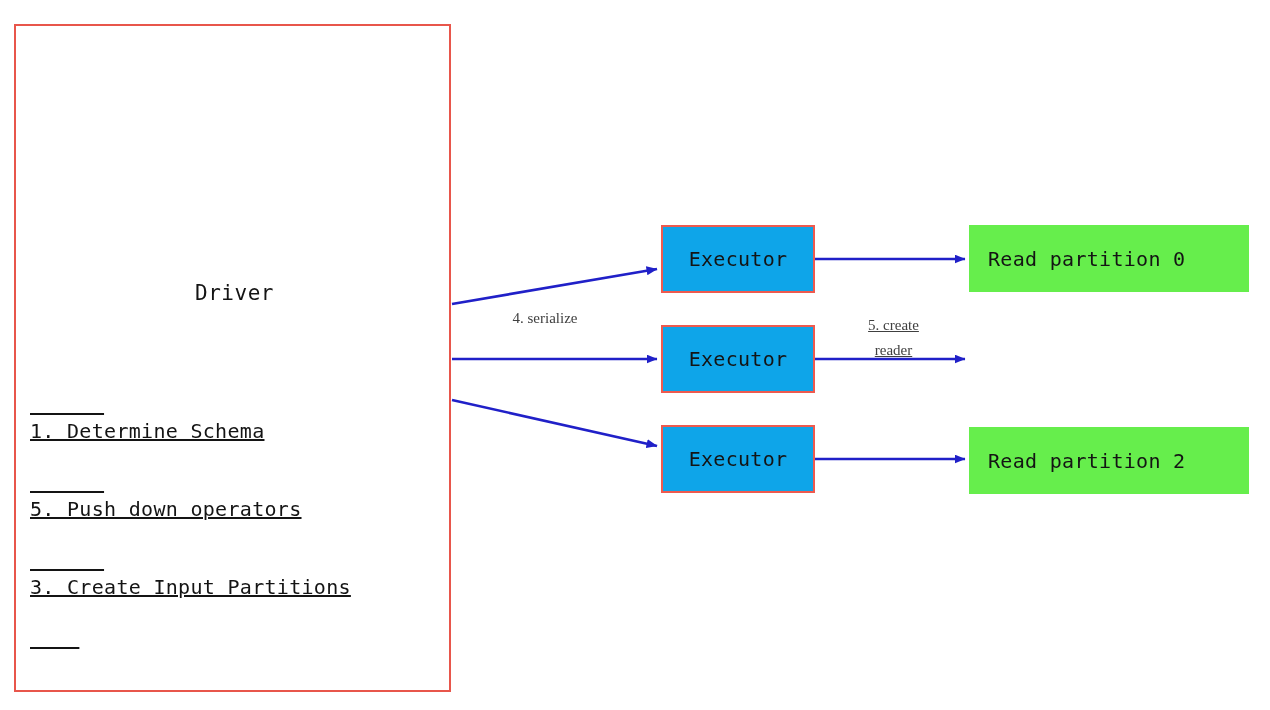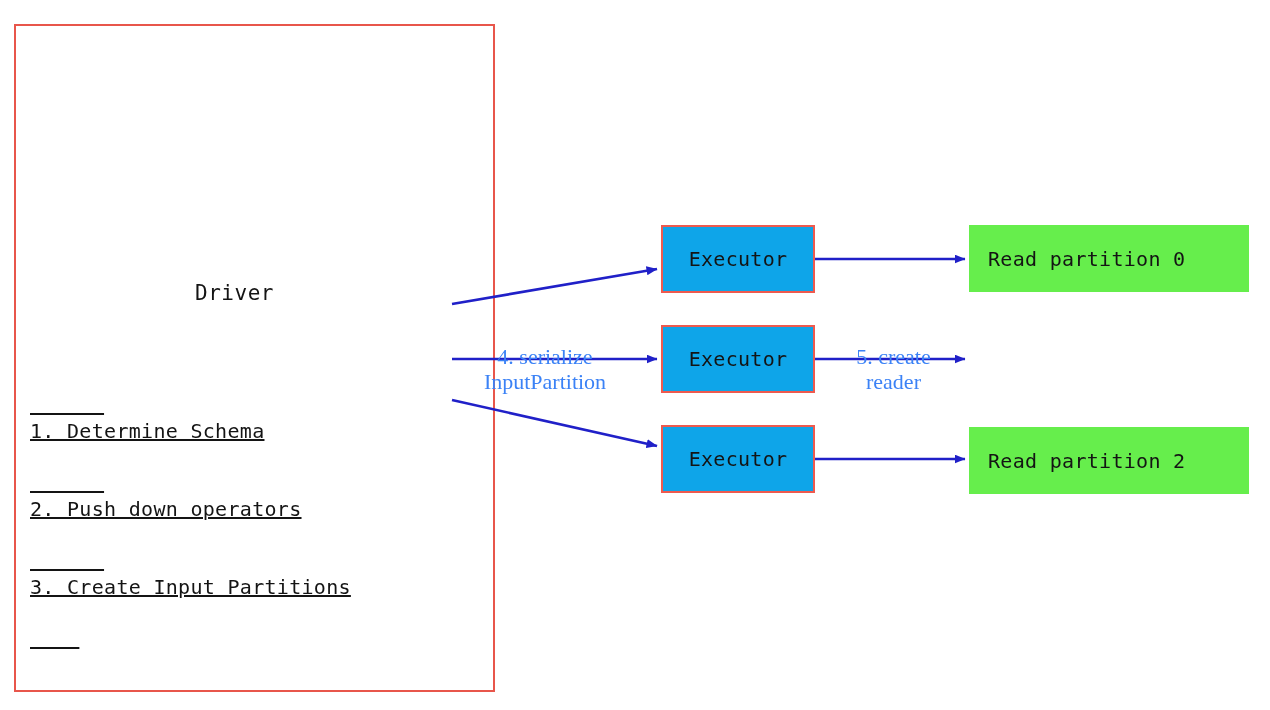--- a/index.html
+++ b/index.html
@@ -16,21 +16,21 @@
     height: 710px;
     background: #ffffff;
     overflow: hidden;
   }
 
   
   .driver-box {
     position: absolute;
     left: 14px;
     top: 24px;
-    width: 481px;
+    width: 437px;
     height: 668px;
     border: 2px solid #e8564b;
     box-sizing: border-box;
     background: #ffffff;
   }
   .driver-title {
     position: absolute;
     left: 0;
     top: 255px;
     width: 437px;
@@ -106,49 +106,49 @@
     top: 0;
     width: 1270px;
     height: 710px;
     pointer-events: none;
   }
 
   
   .edge-label {
     position: absolute;
     font-family: "Liberation Serif", "DejaVu Serif", serif;
-    font-size: 22px;
+    font-size: 15px;
     line-height: 25px;
-    color: #3b82f6;
+    color: #404040;
     text-align: center;
     white-space: nowrap;
-    margin-top: 38px;
   }
   .label-serialize {
     left: 455px;
     top: 306px;
     width: 180px;
   }
   .label-create {
     left: 826px;
-    top: 306px;
+    top: 313px;
     width: 135px;
+    text-decoration: underline;
   }
   .edge-label-line { display: block; }
 </style>
 </head>
 <body>
 
 <div id="canvas">
 
   <div class="driver-box">
     <div class="driver-title">Driver</div>
     <div class="driver-list">
       <span class="driver-list-line">1. Determine Schema</span>
-      <span class="driver-list-line">2. Push down operators</span>
+      <span class="driver-list-line">5. Push down operators</span>
       <span class="driver-list-line">3. Create Input Partitions</span>
     </div>
   </div>
 
   <div class="executor-box exec-row-0">
     <span class="executor-label">Executor</span>
   </div>
   <div class="executor-box exec-row-1">
     <span class="executor-label">Executor</span>
   </div>
@@ -178,21 +178,20 @@
 
     <line x1="815" y1="259" x2="965" y2="259" stroke="#2020c8" stroke-width="2.6" marker-end="url(#ah)"></line>
 
     <line x1="815" y1="359" x2="965" y2="359" stroke="#2020c8" stroke-width="2.6" marker-end="url(#ah)"></line>
 
     <line x1="815" y1="459" x2="965" y2="459" stroke="#2020c8" stroke-width="2.6" marker-end="url(#ah)"></line>
   </svg>
 
   <div class="edge-label label-serialize">
     <span class="edge-label-line">4. serialize</span>
-    <span class="edge-label-line">InputPartition</span>
   </div>
 
   <div class="edge-label label-create">
     <span class="edge-label-line">5. create</span>
     <span class="edge-label-line">reader</span>
   </div>
 
 </div>
 
 </body></html>

